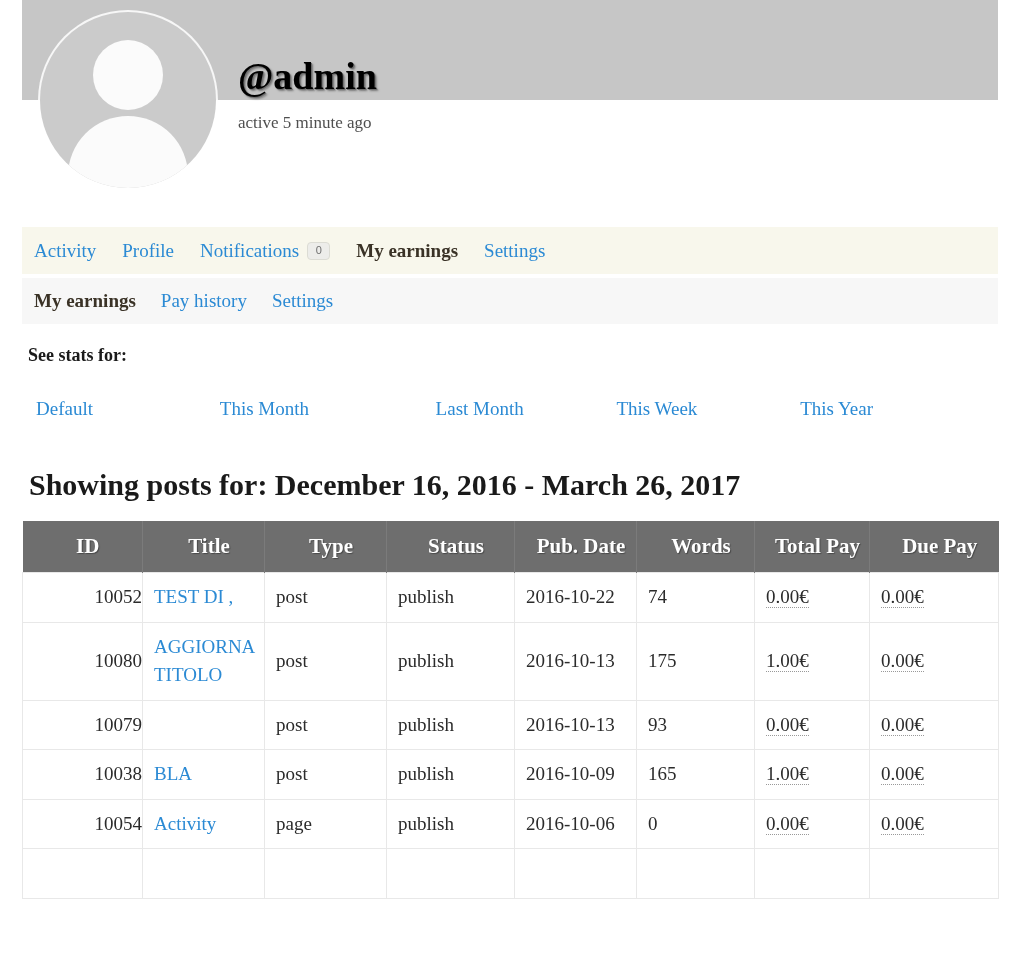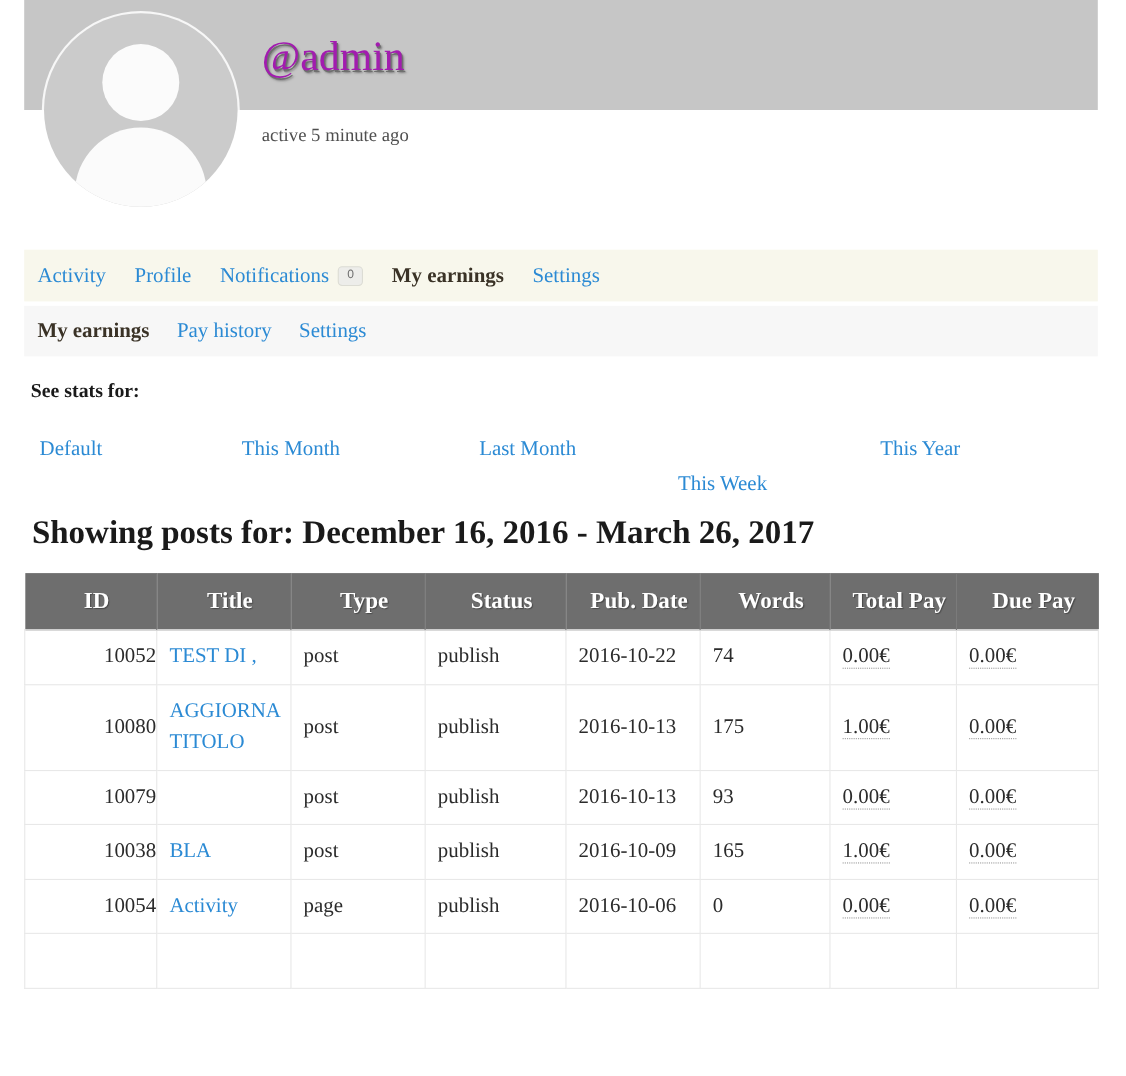--- a/index.html
+++ b/index.html
@@ -60,24 +60,24 @@
     transform: translateX(-50%);
     width: 120px;
     height: 120px;
     border-radius: 60px 60px 0 0;
     background: #fbfbfb;
   }
 
   .handle {
     position: absolute;
     left: 238px;
-    top: 30px;
+    top: 54px;
     font-size: 38px;
-    font-weight: normal;
-    color: #a21caf;
+    font-weight: bold;
+    color: #000000;
     text-shadow: 1px 1px 0 #6f6f6f, 2px 2px 2px rgba(60,60,60,0.55);
     letter-spacing: 0px;
   }
   .lastactive {
     position: absolute;
     left: 238px;
     top: 113px;
     font-size: 17px;
     color: #4f4f4f;
   }
@@ -171,21 +171,21 @@
     font-size: 19px;
     color: #2b8ad4;
     text-decoration: none;
     cursor: pointer;
     white-space: nowrap;
   }
   .filters .fslot { width: 192px; display: flex; }
   .filters .fslot:nth-child(1) { padding-left: 8px; }
   .filters .fslot:nth-child(2) { padding-left: 6px; }
   .filters .fslot:nth-child(3) { padding-left: 3px; margin-left: 35px; }
-  .filters .fslot:nth-child(4) { padding-left: 3px; margin-top: 31px; }
+  .filters .fslot:nth-child(4) { padding-left: 3px; }
   .filters .fslot:nth-child(5) { padding-left: 6px; }
 
   
   .showing {
     position: absolute;
     left: 29px;
     top: 468px;
     font-size: 30px;
     font-weight: bold;
     color: #1a1a1a;

